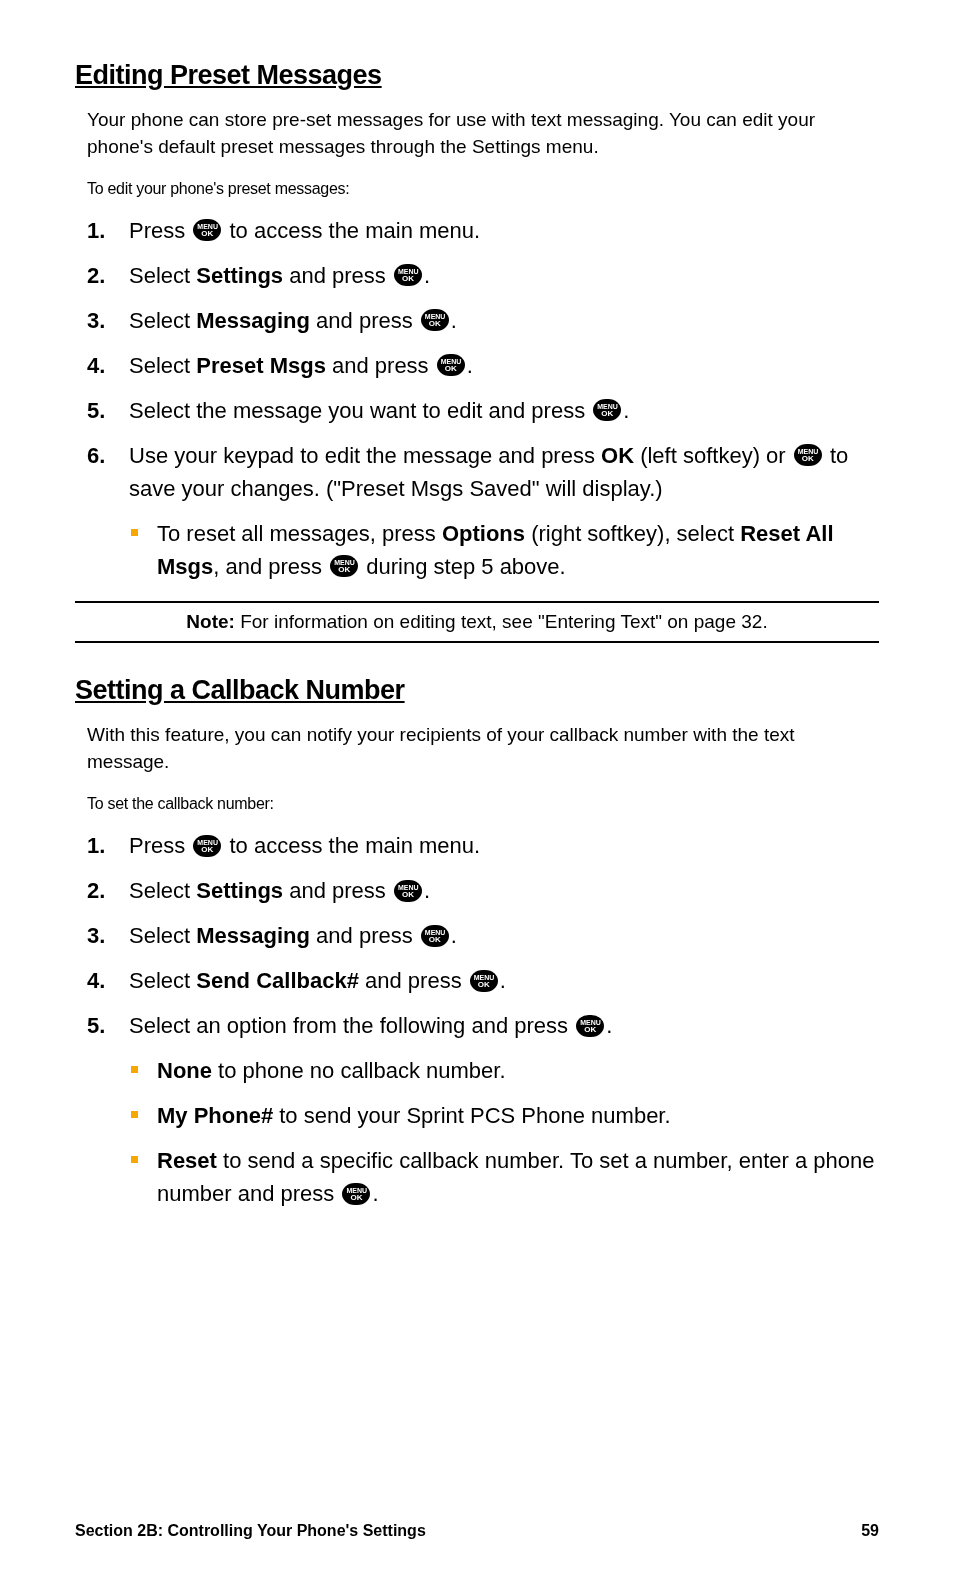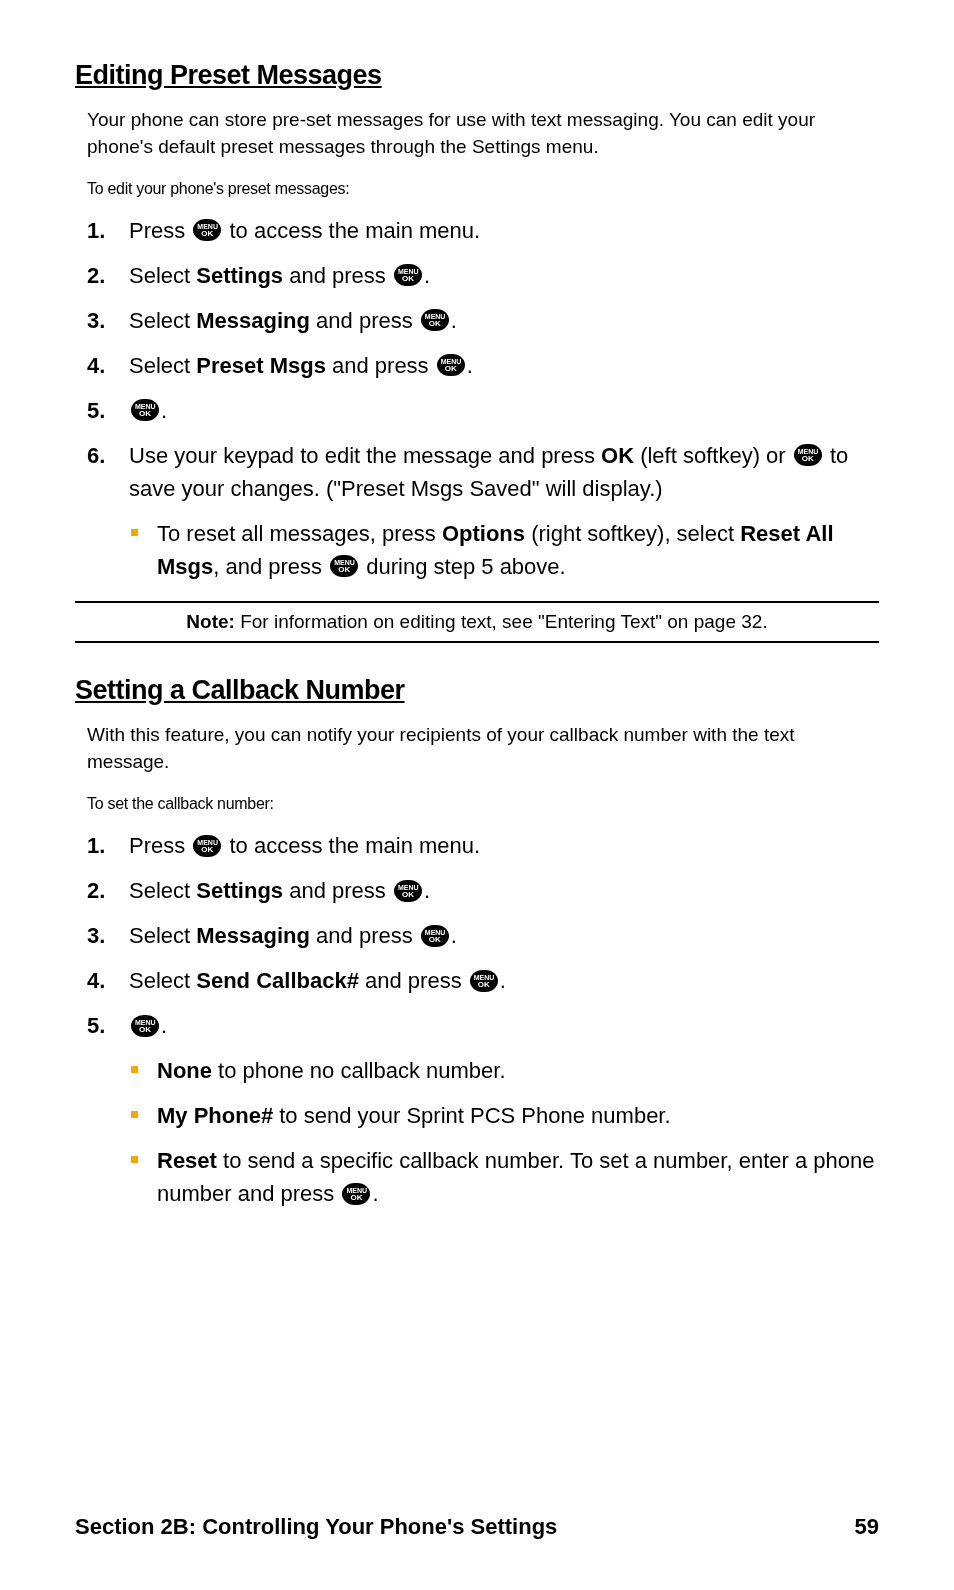--- a/index.html
+++ b/index.html
@@ -109,21 +109,21 @@
     .note-block .note-label {
       font-weight: bold;
     }
     .footer {
       position: absolute;
       bottom: 50px;
       left: 75px;
       right: 75px;
       display: flex;
       justify-content: space-between;
-      font-size: 22px;
+      font-size: 16px;
       font-weight: bold;
     }
     b {
       font-weight: bold;
     }
     .section2 {
       margin-top: 0;
     }
   </style>
 </head>
@@ -140,21 +140,21 @@
   <li>
     <span>Select </span><b>Settings</b><span> and press </span><span class="menu-ok-icon"><span>MENU</span><span class="ok">OK</span></span><span>.</span>
   </li>
   <li>
     <span>Select </span><b>Messaging</b><span> and press </span><span class="menu-ok-icon"><span>MENU</span><span class="ok">OK</span></span><span>.</span>
   </li>
   <li>
     <span>Select </span><b>Preset Msgs</b><span> and press </span><span class="menu-ok-icon"><span>MENU</span><span class="ok">OK</span></span><span>.</span>
   </li>
   <li>
-    <span class="menu-ok-icon"><span>MENU</span><span class="ok">OK</span></span><span>.</span>
+    <span>Select the message you want to edit and press </span><span class="menu-ok-icon"><span>MENU</span><span class="ok">OK</span></span><span>.</span>
   </li>
   <li>
     <span>Use your keypad to edit the message and press </span><b>OK</b><span> (left softkey) or </span><span class="menu-ok-icon"><span>MENU</span><span class="ok">OK</span></span><span> to save your changes. ("Preset Msgs Saved" will display.)</span>
     <ul class="sub">
       <li>
         <span>To reset all messages, press </span><b>Options</b><span> (right softkey), select </span><b>Reset All Msgs</b><span>, and press </span><span class="menu-ok-icon"><span>MENU</span><span class="ok">OK</span></span><span> during step 5 above.</span>
       </li>
     </ul>
   </li>
 </ol>
@@ -174,21 +174,21 @@
   <li>
     <span>Select </span><b>Settings</b><span> and press </span><span class="menu-ok-icon"><span>MENU</span><span class="ok">OK</span></span><span>.</span>
   </li>
   <li>
     <span>Select </span><b>Messaging</b><span> and press </span><span class="menu-ok-icon"><span>MENU</span><span class="ok">OK</span></span><span>.</span>
   </li>
   <li>
     <span>Select </span><b>Send Callback#</b><span> and press </span><span class="menu-ok-icon"><span>MENU</span><span class="ok">OK</span></span><span>.</span>
   </li>
   <li>
-    <span class="menu-ok-icon"><span>MENU</span><span class="ok">OK</span></span><span>.</span>
+    <span>Select an option from the following and press </span><span class="menu-ok-icon"><span>MENU</span><span class="ok">OK</span></span><span>.</span>
     <ul class="sub">
       <li>
         <b>None</b><span> to phone no callback number.</span>
       </li>
       <li>
         <b>My Phone#</b><span> to send your Sprint PCS Phone number.</span>
       </li>
       <li>
         <b>Reset</b><span> to send a specific callback number. To set a number, enter a phone number and press </span><span class="menu-ok-icon"><span>MENU</span><span class="ok">OK</span></span><span>.</span>
       </li>

